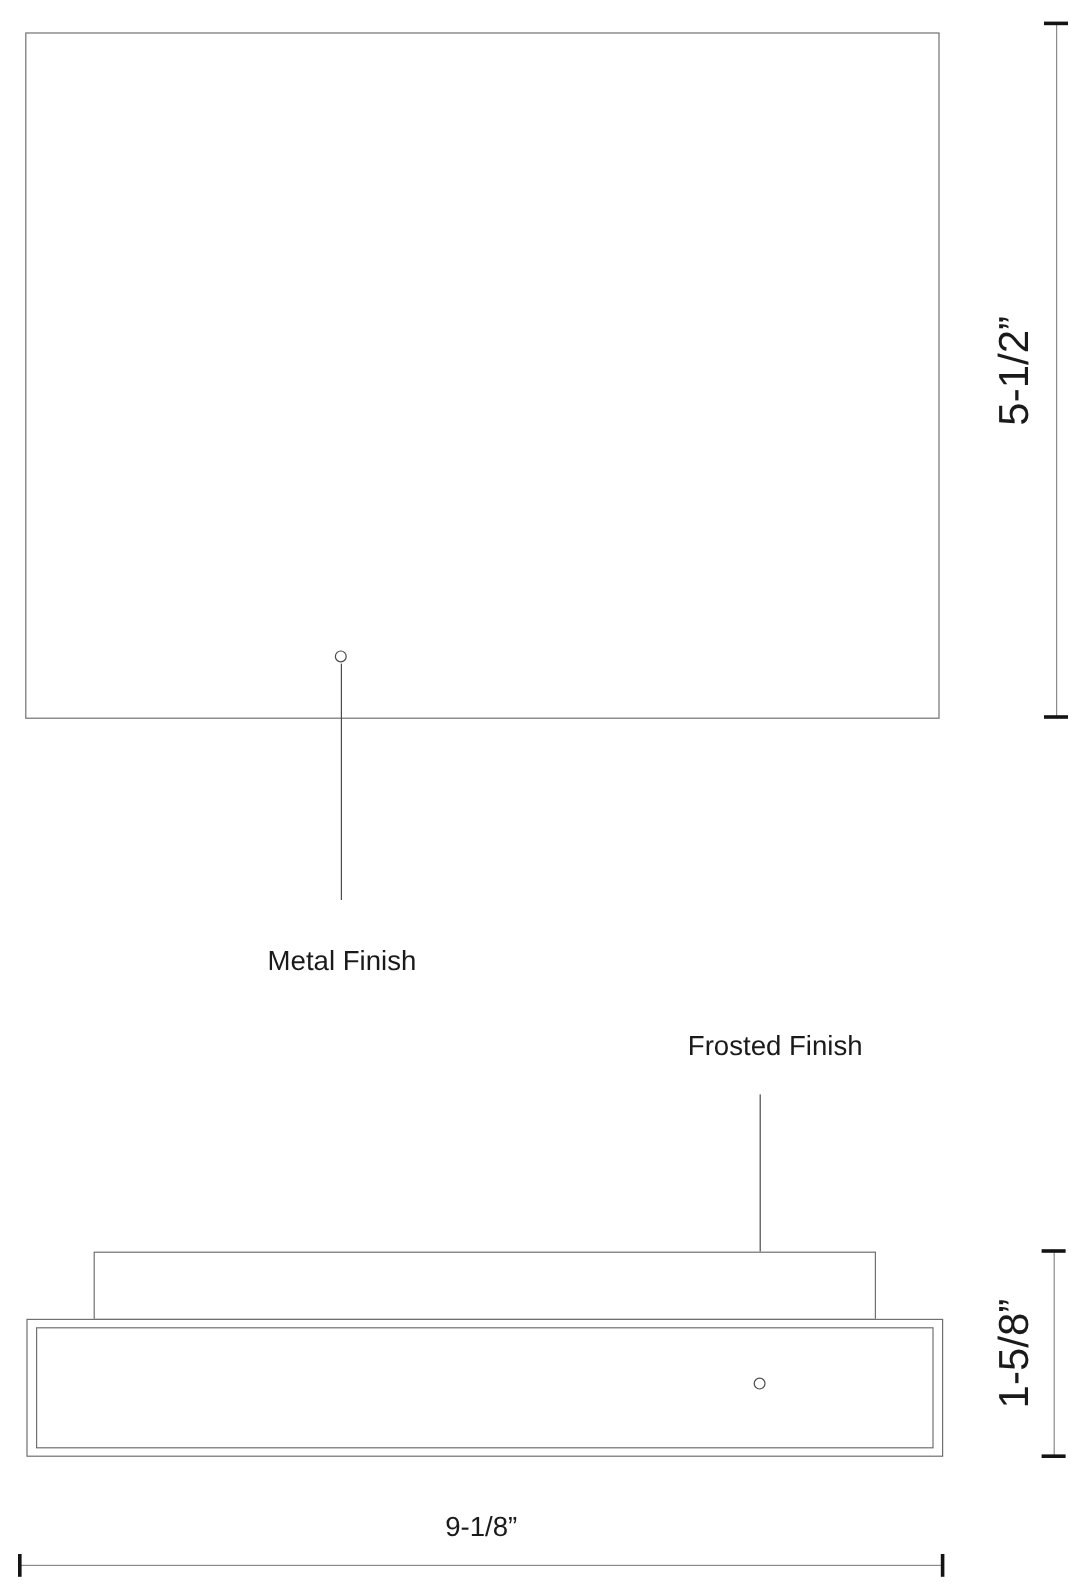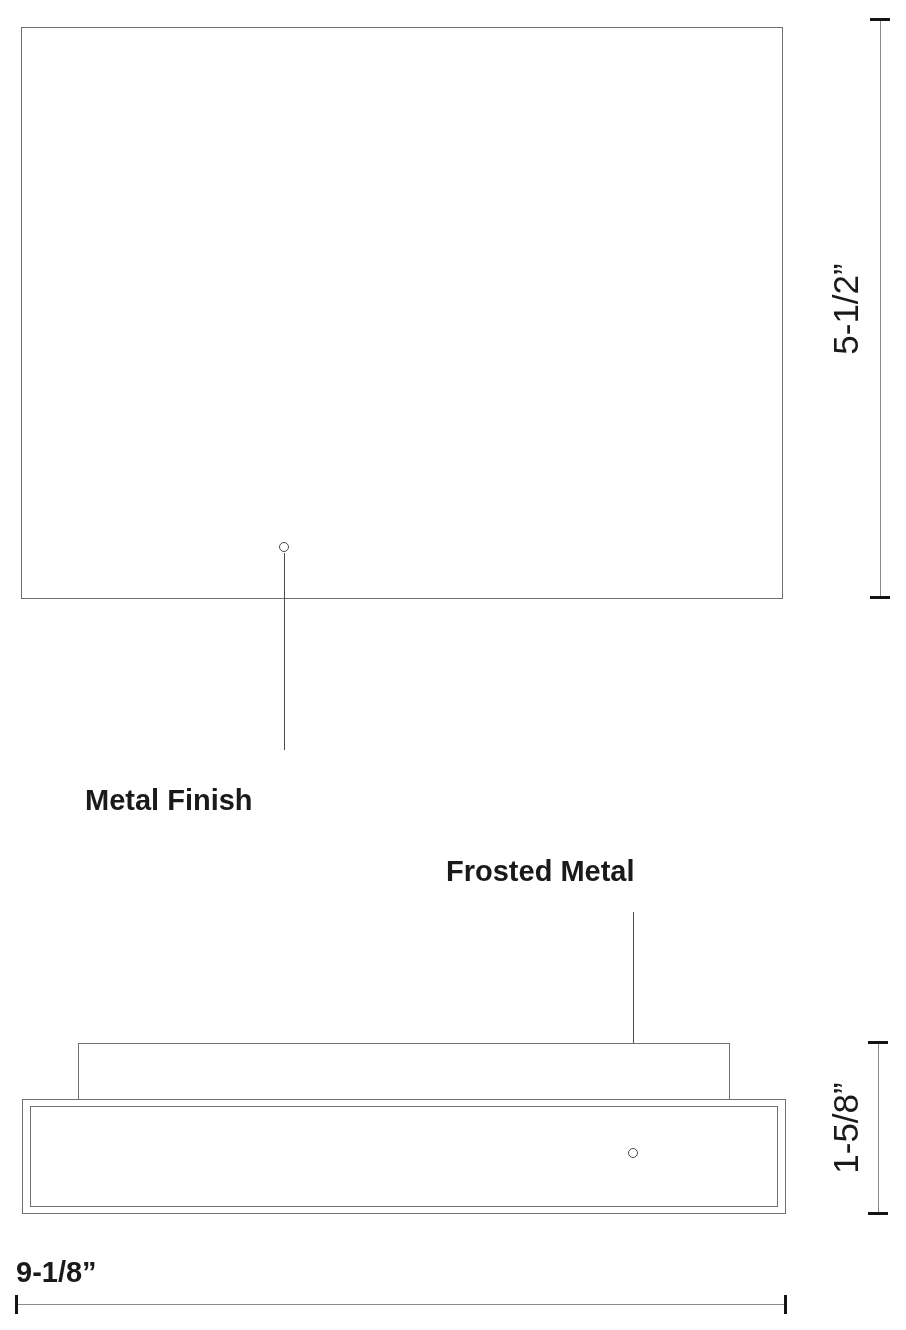--- a/index.html
+++ b/index.html
@@ -50,25 +50,25 @@
     background: var(--tick);
   }
   .tick-v {
     position: absolute;
     width: 3px;
     height: 19px;
     background: var(--tick);
   }
   .label {
     position: absolute;
-    font-size: 29px;
+    font-size: 23px;
     line-height: 40px;
+    text-align: center;
     color: var(--text);
     white-space: nowrap;
-    font-weight: bold;
   }
   .dim-text-rotated {
     position: absolute;
     width: 160px;
     height: 40px;
     font-size: 35px;
     line-height: 40px;
     text-align: center;
     color: var(--text);
     transform: rotate(-90deg);
@@ -84,21 +84,21 @@
 
   <div class="anchor-dot" style="left:279px; top:542px;"></div>
   <div class="vline leader-line" style="left:284px; top:553px; height:197px;"></div>
   <div class="label" style="left:85px; top:780px; width:400px;">Metal Finish</div>
 
   <div class="vline dim-line" style="left:880px; top:19px; height:579px;"></div>
   <div class="tick-h" style="left:870px; top:18px;"></div>
   <div class="tick-h" style="left:870px; top:596px;"></div>
   <div class="dim-text-rotated" style="left:766px; top:289px;">5-1/2”</div>
 
-  <div class="label" style="left:446px; top:851px; width:400px;">Frosted Metal</div>
+  <div class="label" style="left:446px; top:851px; width:400px;">Frosted Finish</div>
   <div class="vline leader-line" style="left:633px; top:912px; height:235px;"></div>
 
   <div class="rect" style="left:78px; top:1043px; width:652px; height:57px;"></div>
   <div class="rect" style="left:22px; top:1099px; width:764px; height:115px;"></div>
   <div class="rect" style="left:30px; top:1106px; width:748px; height:101px;"></div>
 
   <div class="anchor-dot" style="left:628px; top:1148px;"></div>
 
   <div class="vline dim-line" style="left:878px; top:1042px; height:172px;"></div>
   <div class="tick-h" style="left:868px; top:1041px;"></div>

